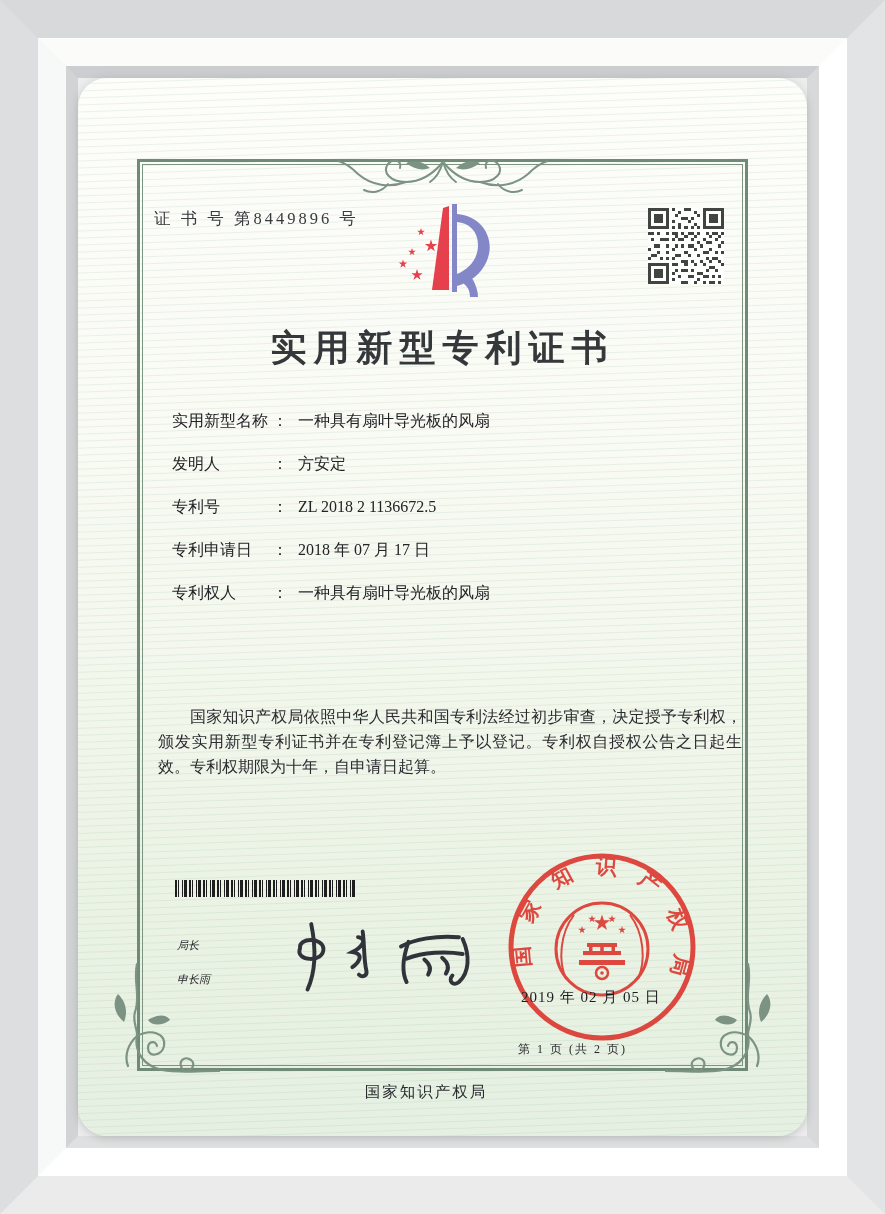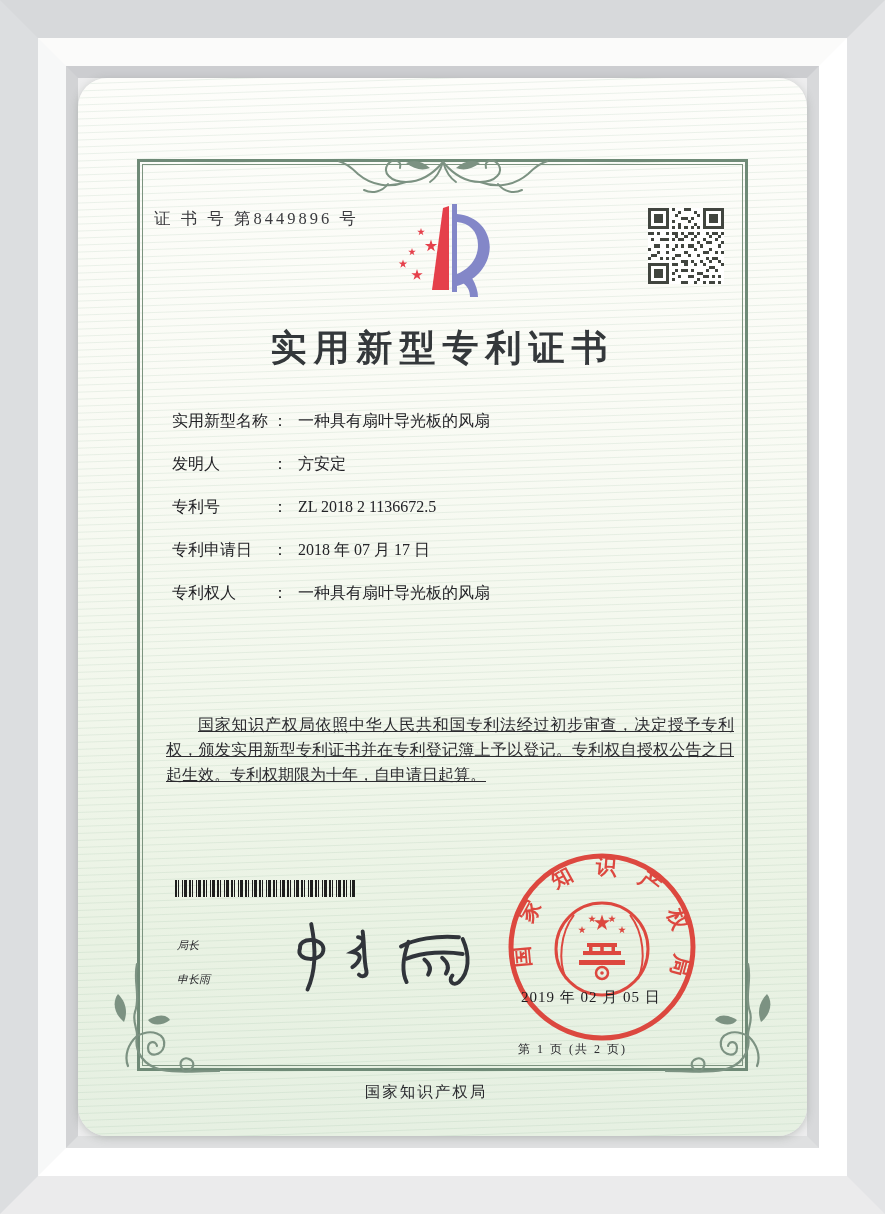--- a/index.html
+++ b/index.html
@@ -29,21 +29,21 @@
       font-size:36px;font-weight:bold;letter-spacing:7px;color:#34383b;}
   .fields{position:absolute;left:94px;top:332px;width:566px;font-size:16px;}
   .frow{margin-bottom:21px;line-height:22px;white-space:nowrap;}
   .flabel{display:inline-block;width:100px;text-align:justify;vertical-align:top;color:#232327;}
   .flabel::after{content:'';display:inline-block;width:100%;height:0;}
   .colon{margin-right:10px;color:#232327;}
   .fval{color:#232327;}
   .grant-left{display:inline-block;width:268px;}
   .body-text{position:absolute;left:72px;top:618px;width:600px;font-size:16px;
       line-height:25px;text-align:justify;color:#2c2c30;}
-  .body-text p{margin:16px;text-indent:2em;text-decoration:underline;}
+  .body-text p{margin:8px;text-indent:2em;}
   .barcode{position:absolute;left:97px;top:802px;width:182px;height:17px;
       background:repeating-linear-gradient(90deg,
         #1e1e1e 0 2px,transparent 2px 3px,#1e1e1e 3px 4px,transparent 4px 7px,
         #1e1e1e 7px 8px,transparent 8px 9px,#1e1e1e 9px 12px,transparent 12px 14px);}
   .director{position:absolute;left:99px;top:850px;font-size:11px;line-height:34px;color:#26262a;font-style:italic;}
   .signature{position:absolute;left:194px;top:836px;}
   .seal{position:absolute;left:426px;top:771px;opacity:.92;}
   .seal-date{position:absolute;left:443px;top:910px;font-size:15px;letter-spacing:1px;
       color:#1d1d20;z-index:3;white-space:nowrap;}
   .page-num{position:absolute;left:149px;top:963px;width:400px;text-align:right;

